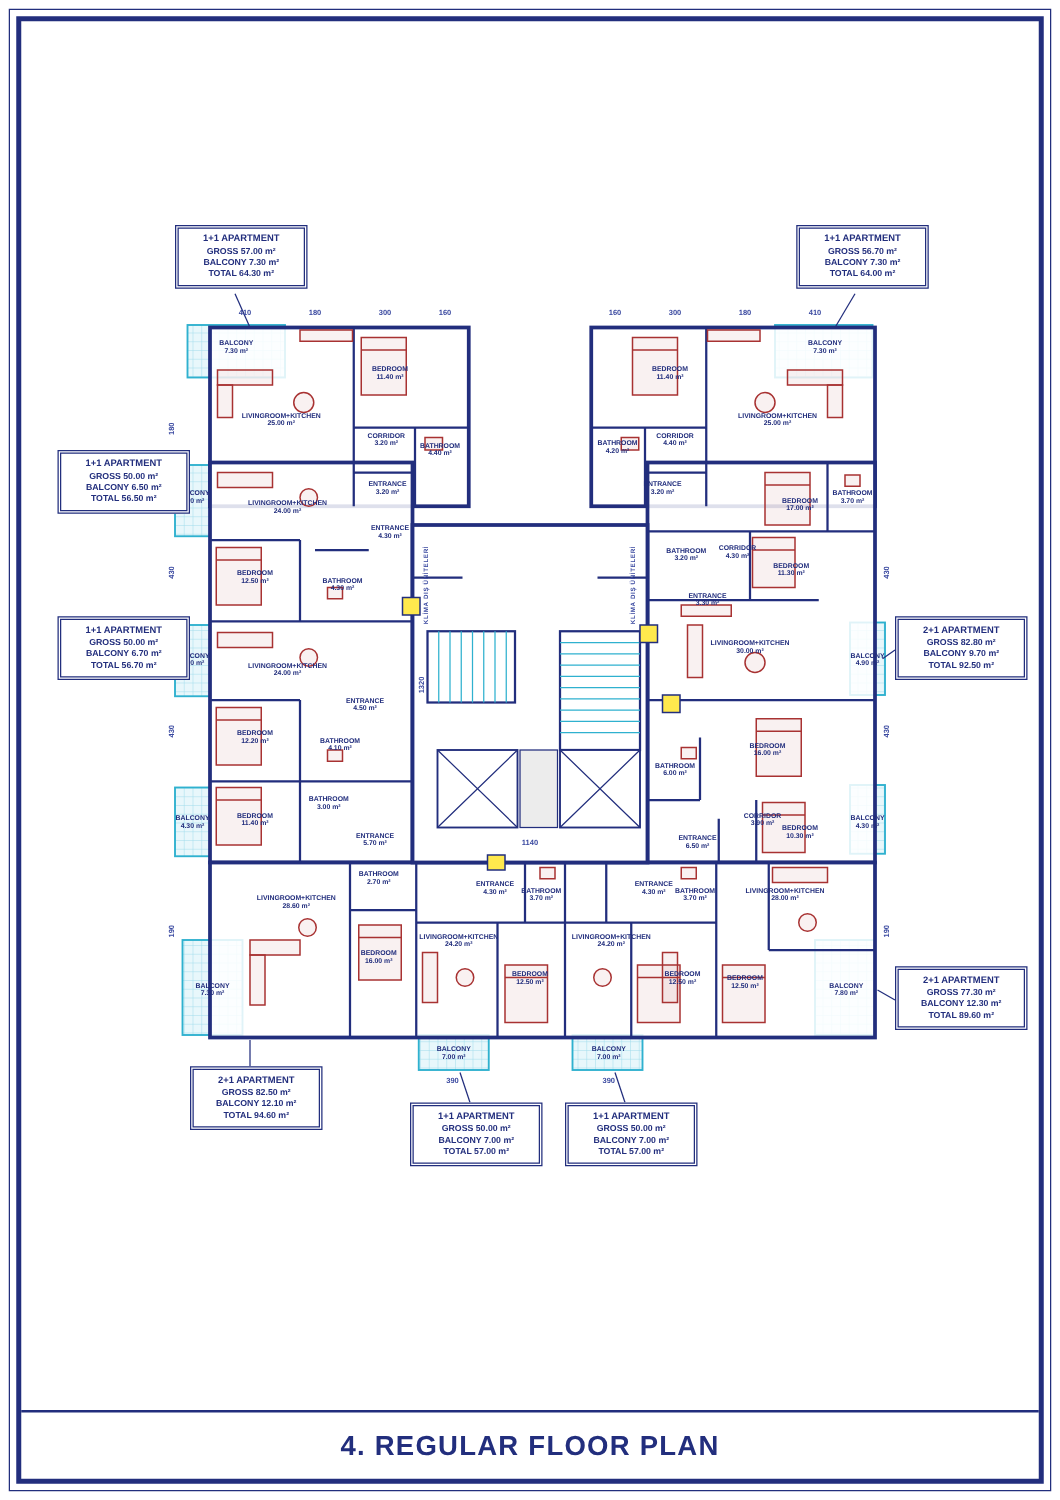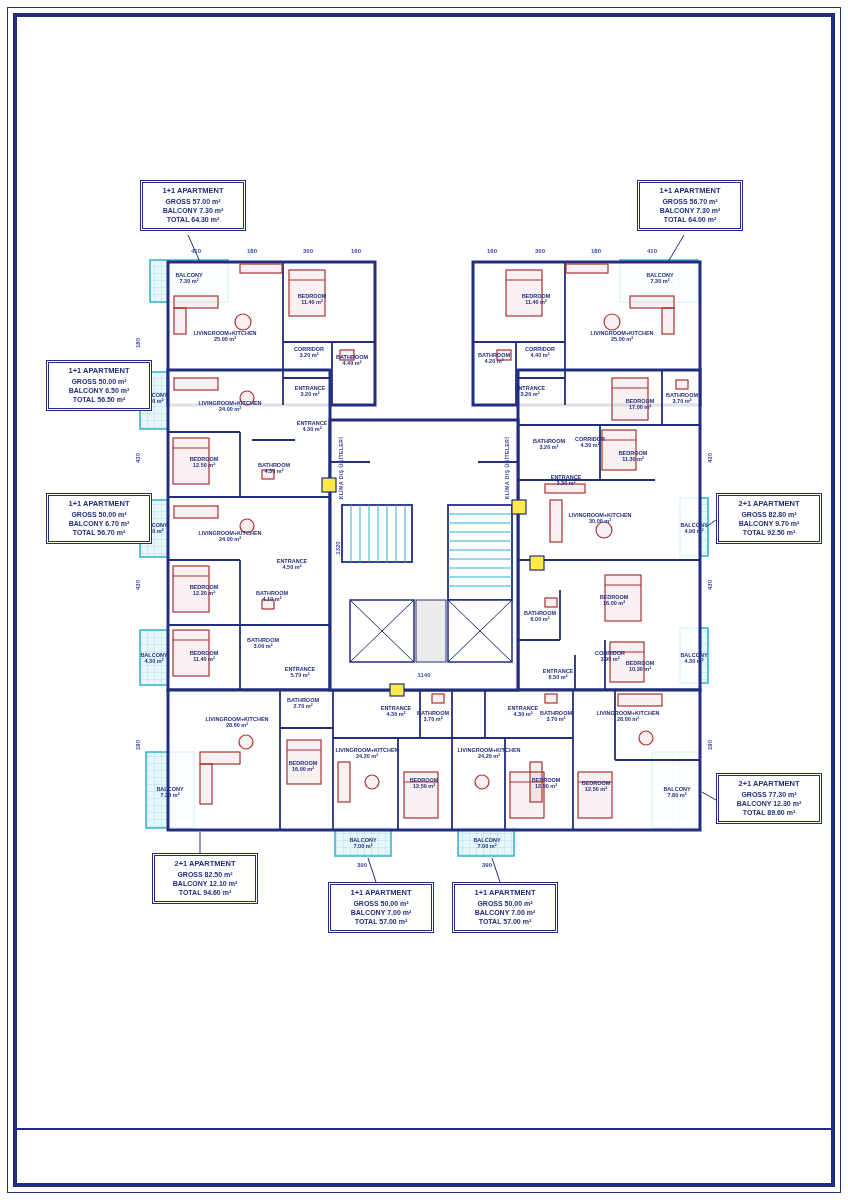--- a/index.html
+++ b/index.html
@@ -490,14 +490,15 @@
     <div class="l">TOTAL 57.00 m²</div>
   </div>
   <div class="ibox ib-b2">
     <div class="t">1+1 APARTMENT</div>
     <div class="l">GROSS 50.00 m²</div>
     <div class="l">BALCONY 7.00 m²</div>
     <div class="l">TOTAL 57.00 m²</div>
   </div>
 
   <div class="title-line"></div>
+  <div class="plan-title">4. REGULAR FLOOR PLAN</div>
 
 </div>
 
 </body></html>

